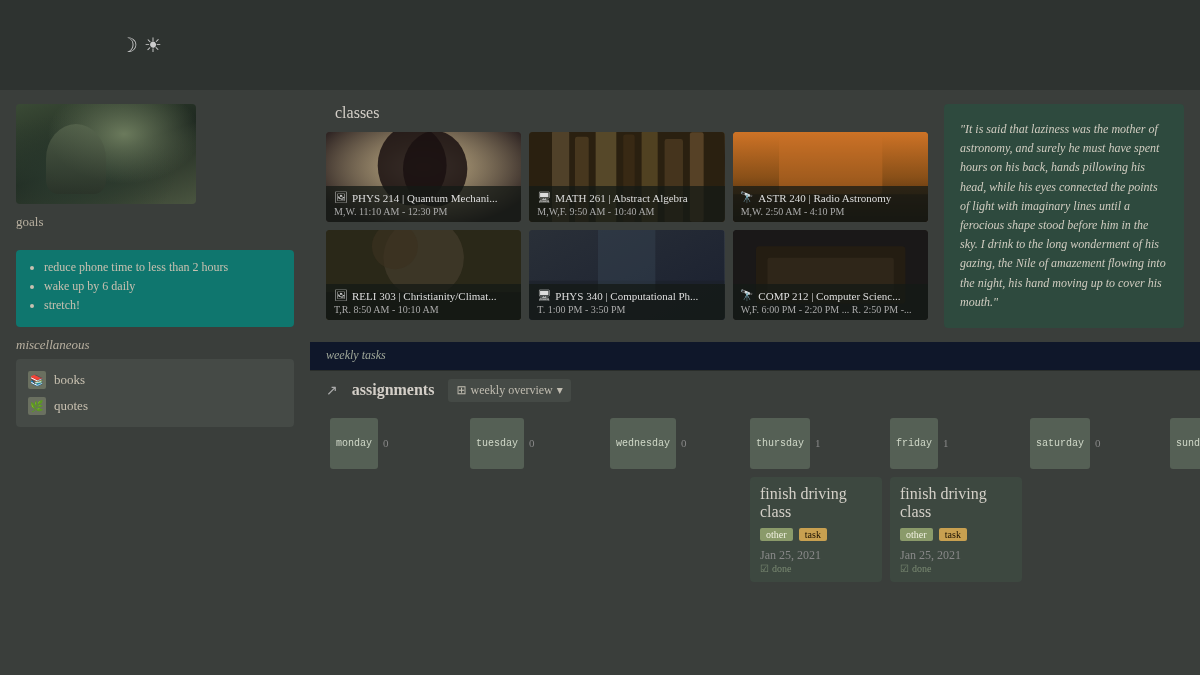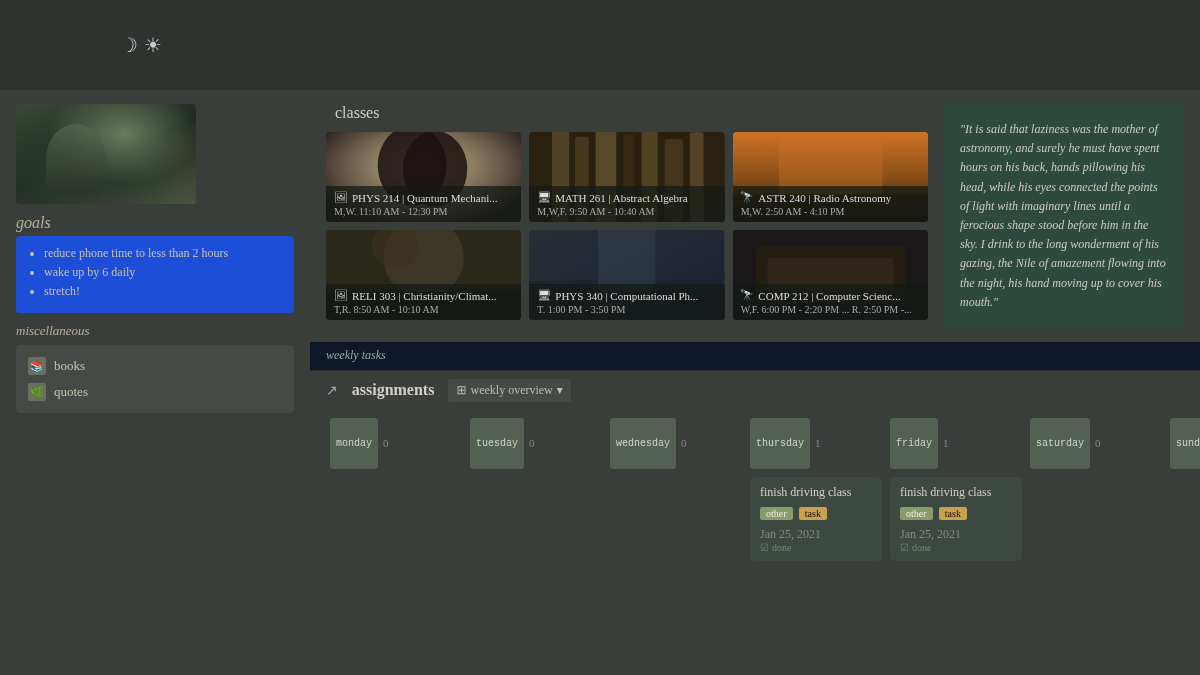--- a/index.html
+++ b/index.html
@@ -67,27 +67,26 @@
       position: absolute;
       bottom: 10px;
       left: 30px;
       width: 60px;
       height: 70px;
       background: linear-gradient(180deg, #5a6850 0%, #2a3228 100%);
       border-radius: 50% 50% 20% 20%;
       opacity: 0.7;
     }
     .goals-label {
-      font-style: italic;
       color: #b8b0a0;
-      margin-bottom: 4px;
-      font-size: 16px;
+      margin-bottom: 20px;
+      font-size: 13px;
     }
     .goals-section {
-      background-color: #1d4ed8;
+      background-color: #0f766e;
       border-radius: 4px;
       padding: 10px 14px;
       margin-bottom: 10px;
     }
     .goal-item {
       list-style: disc;
       margin-left: 14px;
       margin-bottom: 4px;
       color: #c8c0b0;
       font-size: 12px;
@@ -284,21 +283,21 @@
       font-size: 11px;
       color: #888;
     }
     .task-card {
       background-color: #3d4840;
       border-radius: 4px;
       padding: 8px 10px;
       margin-bottom: 6px;
     }
     .task-name {
-      font-size: 12px;
+      font-size: 16px;
       color: #d4d0c8;
       margin-bottom: 5px;
     }
     .task-tag {
       display: inline-block;
       font-size: 10px;
       padding: 1px 6px;
       border-radius: 2px;
       margin-right: 3px;
       margin-bottom: 3px;

